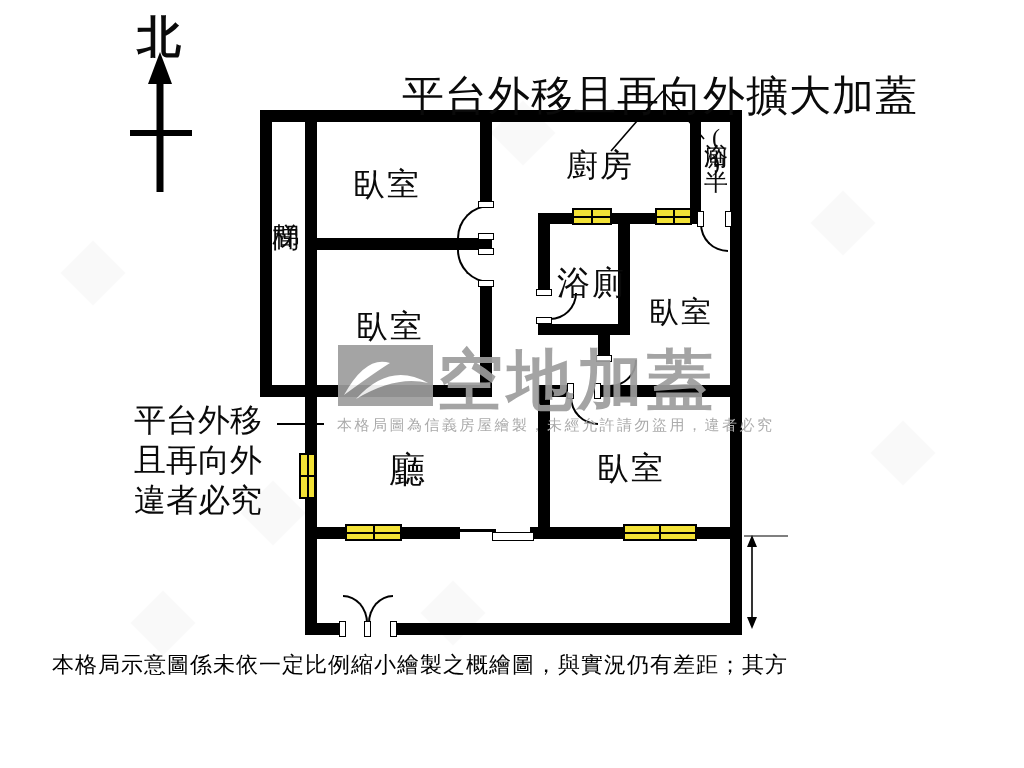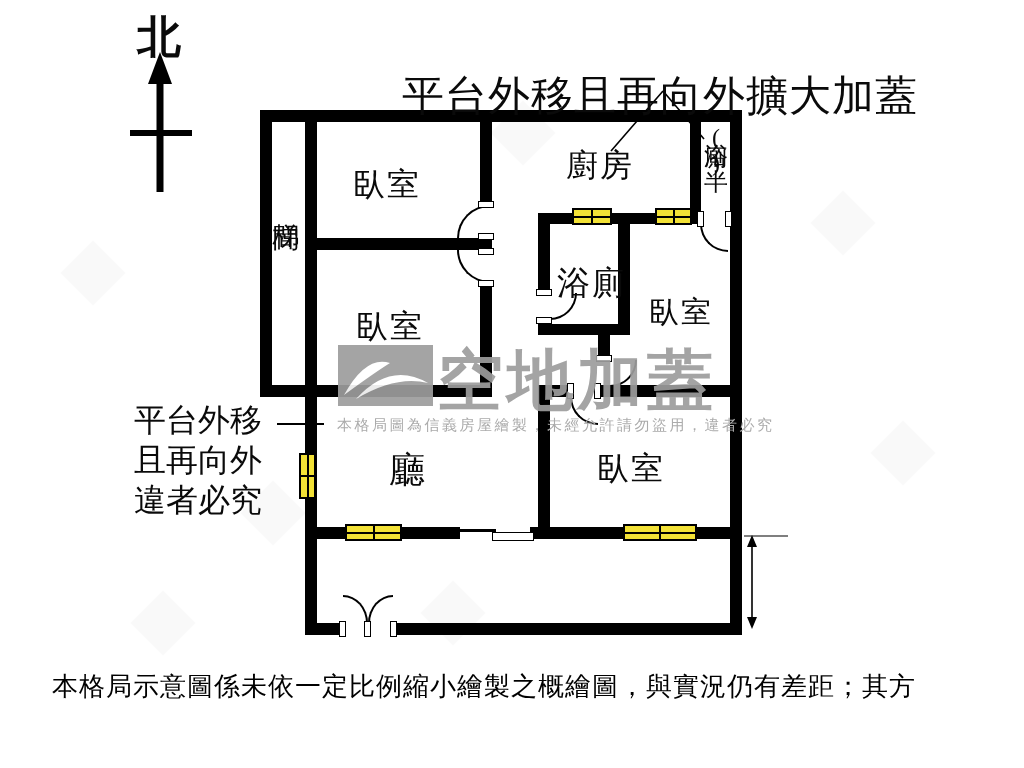--- a/index.html
+++ b/index.html
@@ -22,21 +22,21 @@
   
   .room-label{position:absolute;font-size:32px;letter-spacing:2px;color:#0a0a0a;white-space:nowrap;}
   .vtext{writing-mode:vertical-rl;text-orientation:upright;letter-spacing:2px;}
   .anno{position:absolute;color:#0a0a0a;white-space:nowrap;}
   
   .wm-logo{position:absolute;left:338px;top:345px;width:95px;height:61px;background:#9d9d9d;opacity:.92;}
   .wm-brand{position:absolute;left:437px;top:336px;font-size:66px;font-weight:bold;color:#9d9d9d;
             letter-spacing:4px;opacity:.92;white-space:nowrap;}
   .wm-notice{position:absolute;left:337px;top:416px;font-size:15px;color:#ababab;letter-spacing:2.5px;white-space:nowrap;}
   .wm-tile{position:absolute;width:46px;height:46px;background:#888;opacity:.05;transform:rotate(45deg);}
-  .disclaimer{position:absolute;left:52px;top:670px;font-size:26px;line-height:33px;letter-spacing:1px;color:#000;}
+  .disclaimer{position:absolute;left:52px;top:648px;font-size:22px;line-height:33px;letter-spacing:1px;color:#000;}
   .slide-line{position:absolute;background:#000;}
   .slide-leaf{position:absolute;background:#fff;border:1.5px solid #000;box-sizing:border-box;}
 </style>
 </head>
 <body>
 
 <div id="stage">
 
   <div class="wm-tile" style="left:70px;top:250px;"></div>
   <div class="wm-tile" style="left:250px;top:490px;"></div>

